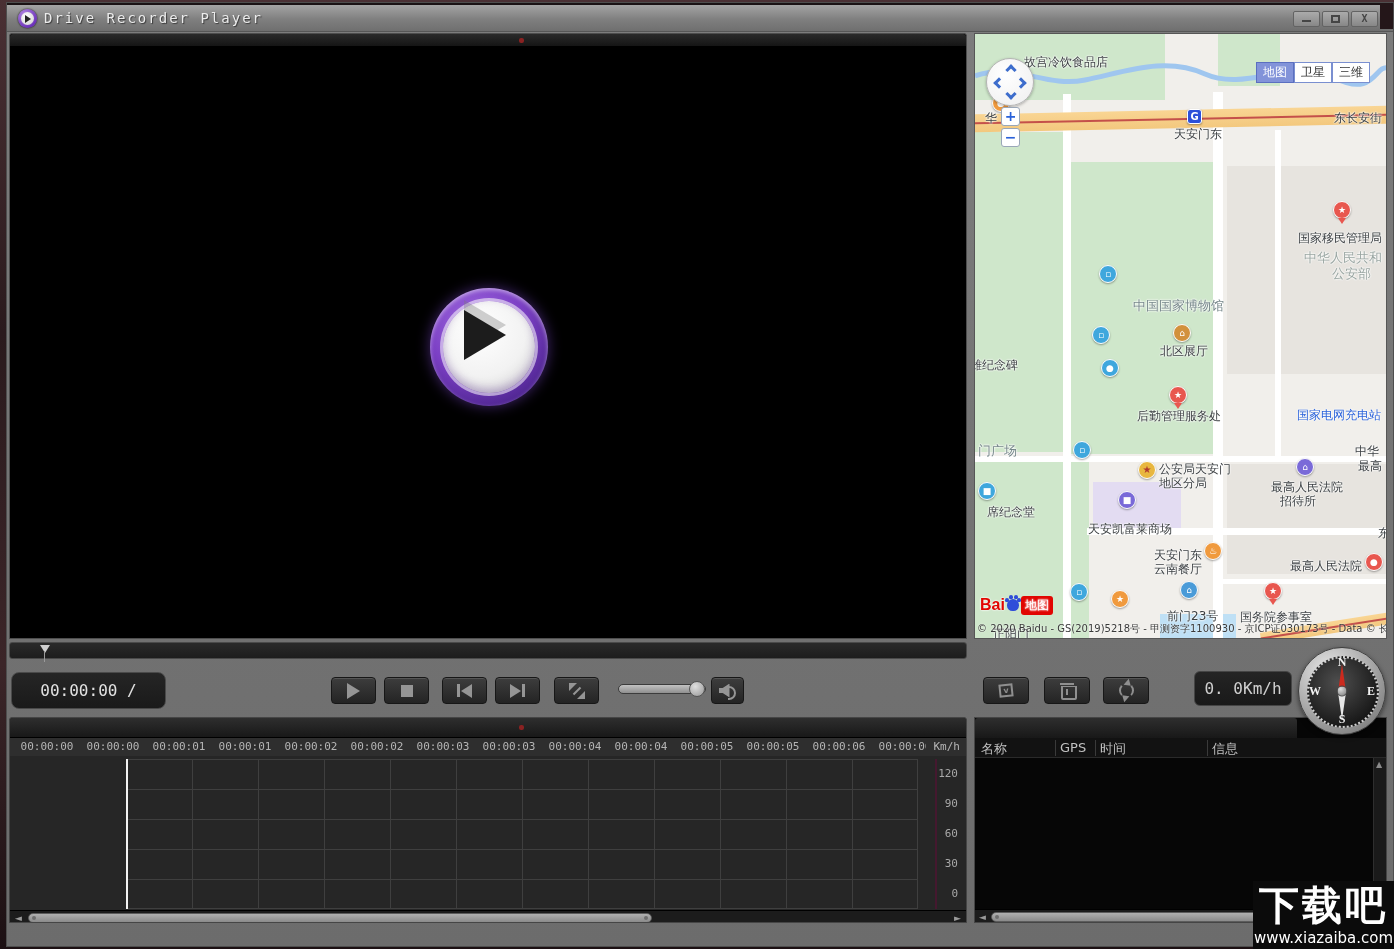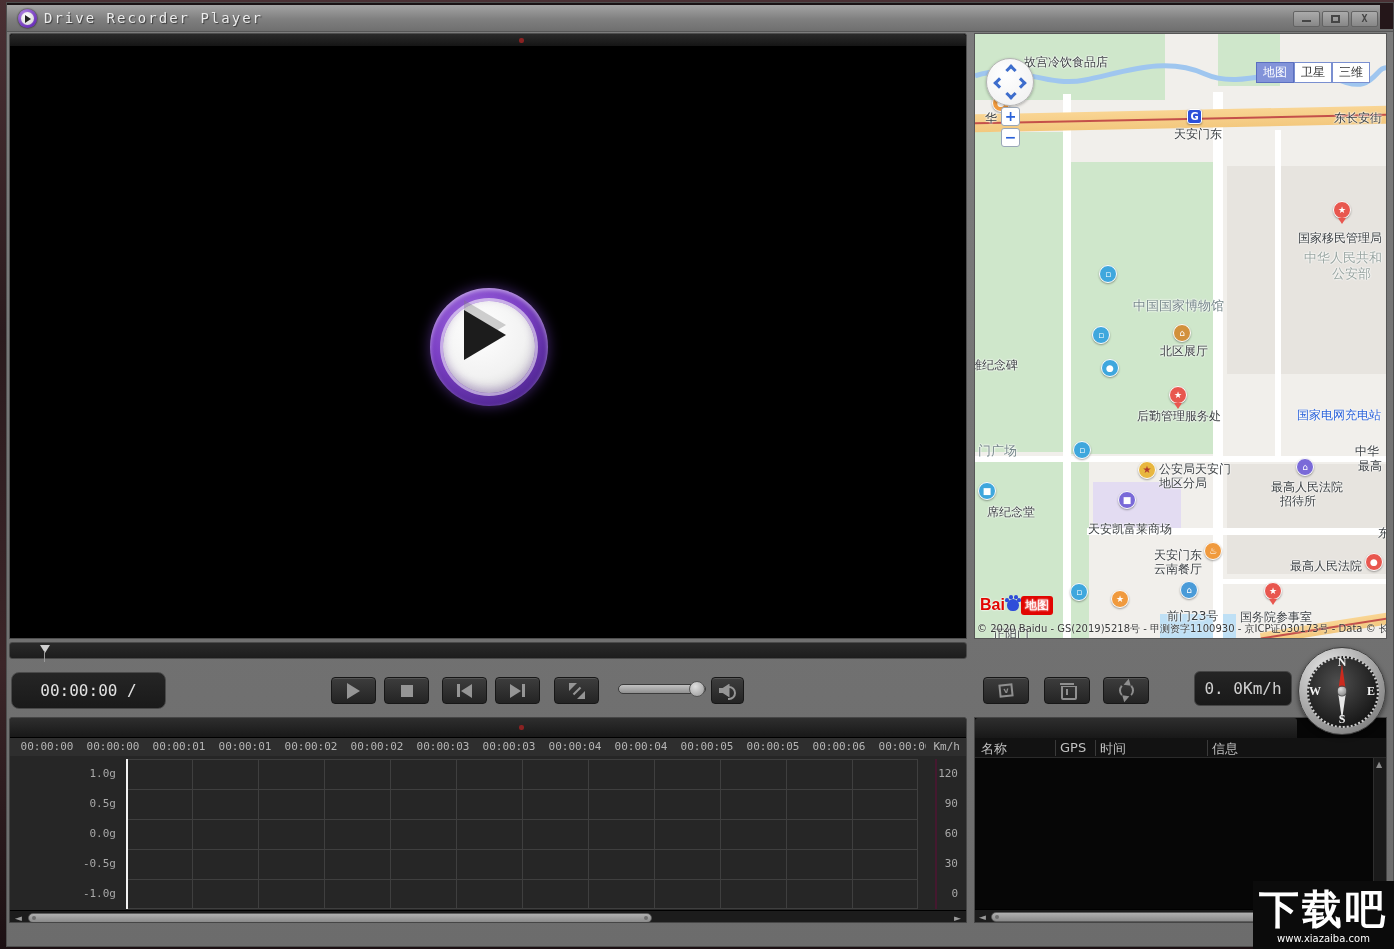--- a/index.html
+++ b/index.html
@@ -204,21 +204,21 @@
   .tbody { position:absolute; left:0; top:40px; width:399px; height:151px; background:#060606; }
   .vscroll { position:absolute; right:0; top:40px; width:13px; height:151px; background:#1a1a1a; border-left:1px solid #2e2e2e; }
   .vs-arrow { position:absolute; left:2px; color:#8a8a8a; font-size:8px; }
   .t-hscroll { position:absolute; left:0; top:191px; width:100%; height:14px; background:#1c1c1c; border-top:1px solid #000; }
 
   
   .watermark { position:absolute; left:1253px; top:881px; width:141px; height:68px; background:#0b0b0b; z-index:50;
     display:flex; flex-direction:column; align-items:center; justify-content:center; }
   .wm-title { color:#fff; font-weight:700; font-size:40px; letter-spacing:3px; line-height:1.1;
     font-family:"DejaVu Sans",sans-serif; }
-  .wm-url { color:#fff; font-size:10px; margin-top:2px; font-family:"DejaVu Sans",sans-serif; }
+  .wm-url { color:#fff; font-size:15px; margin-top:2px; font-family:"DejaVu Sans",sans-serif; }
 
   svg.river { position:absolute; left:0; top:0; pointer-events:none; }
 </style>
 </head>
 <body>
 
 <div class="desktop">
   <div class="window">
     <div class="top-edge"></div>
 
@@ -449,27 +449,20 @@
           <span style="left: 235px;">00:00:01</span>
           <span style="left: 169px;">00:00:01</span>
           <span style="left: 103px;">00:00:00</span>
           <span style="left: 37px;">00:00:00</span>
         <span class="kmh-label" style="transform:none;">Km/h</span>
       </div>
       <div class="plot">
         <div class="grid"></div>
         <div class="cursor-line"></div>
         <div class="maroon-line"></div>
-        <div class="g-col" id="g-labels">
-            <span style="top: 11px;">1.0g</span>
-            <span style="top: 41px;">0.5g</span>
-            <span style="top: 71px;">0.0g</span>
-            <span style="top: 101px;">-0.5g</span>
-            <span style="top: 131px;">-1.0g</span>
-          </div>
         <div class="s-col" id="speed-labels">
             <span style="top: 11px; padding-left: 18px;">120</span>
             <span style="top: 41px;">90</span>
             <span style="top: 71px;">60</span>
             <span style="top: 101px;">30</span>
             <span style="top: 131px;">0</span>
           </div>
       </div>
       <div class="hscroll">
         <span class="hs-arrow" style="left:5px;">◄</span>

